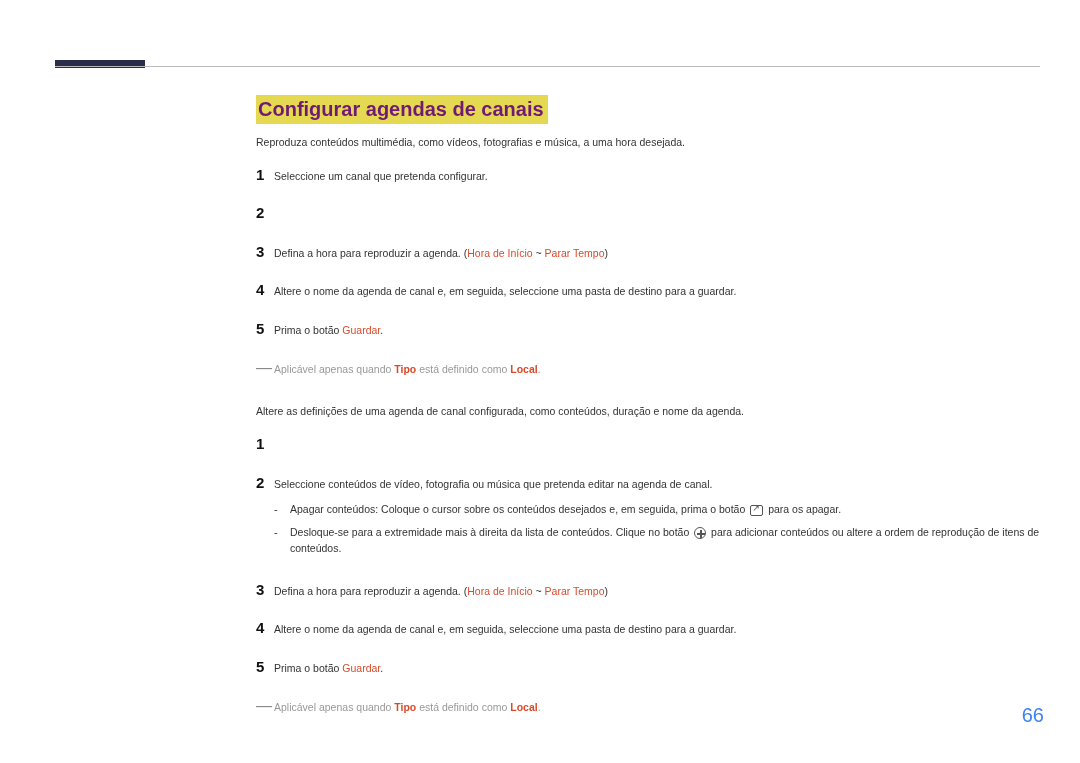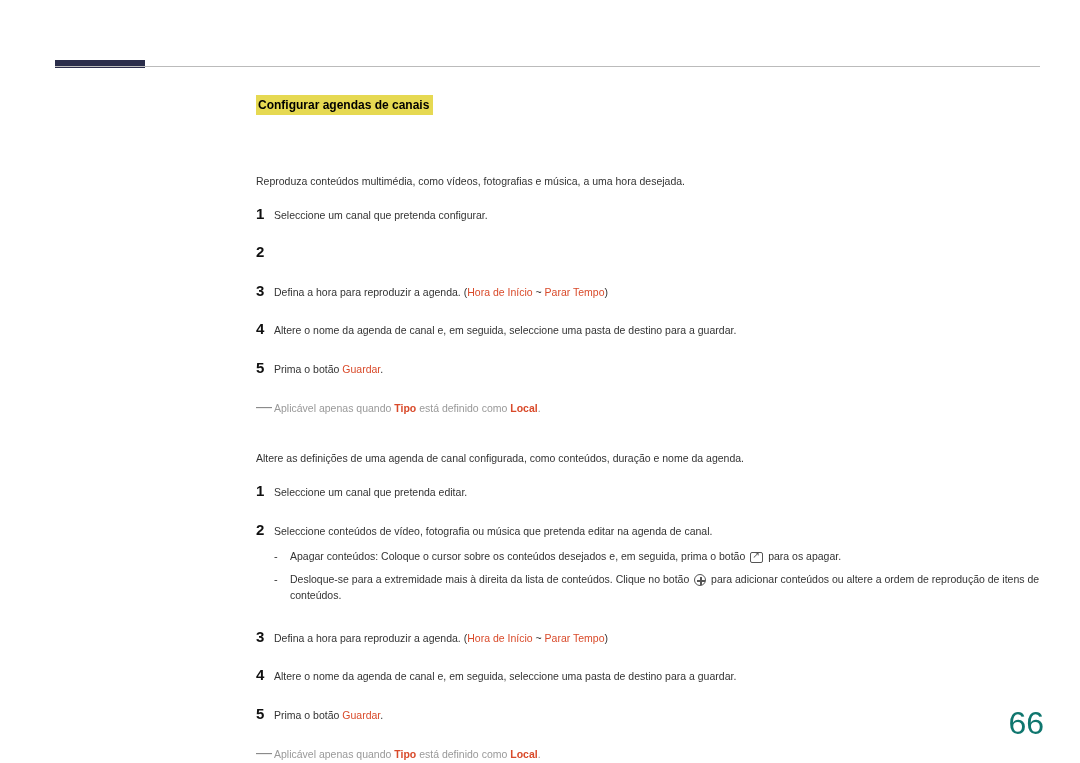--- a/index.html
+++ b/index.html
@@ -29,32 +29,31 @@
   }
   .content {
     position: absolute;
     top: 95px;
     left: 256px;
     right: 40px;
   }
   .heading {
     display: inline-block;
     background: #e6d952;
-    color: #000000;
+    color: #701a75;
     font-weight: bold;
-    font-size: 12px;
+    font-size: 20px;
     padding: 3px 4px 3px 2px;
-    margin-bottom: 27px;
+    margin-bottom: 11px;
   }
   .intro {
     font-size: 10.5px;
     color: #333;
     margin-bottom: 13px;
     line-height: 1.5;
-    margin-top: 32px;
   }
   .step {
     display: flex;
     align-items: baseline;
     margin-bottom: 16px;
     font-size: 10.5px;
     line-height: 1.5;
   }
   .step-num {
     font-size: 15px;
@@ -124,24 +123,24 @@
   }
   .icon-plus::before, .icon-plus::after {
     content: "";
     position: absolute;
     background: #555;
   }
   .icon-plus::before { top: 5px; left: 2px; width: 8px; height: 1.5px; }
   .icon-plus::after { top: 2px; left: 5px; width: 1.5px; height: 8px; }
   .page-num {
     position: absolute;
-    bottom: 21px;
+    bottom: 36px;
     right: 36px;
-    font-size: 32px;
-    color: #0f766e;
+    font-size: 20px;
+    color: #3b82f6;
     font-weight: 300;
   }
 </style>
 </head>
 <body>
 
 <div class="top-bar"></div>
 <div class="hr-line"></div>
 
 <div class="content">
@@ -178,21 +177,20 @@
     <div>
       <span>Aplicável apenas quando </span><span class="note-hl">Tipo</span><span> está definido como </span><span class="note-hl">Local</span><span>.</span>
     </div>
   </div>
 
   
   <div class="intro">Altere as definições de uma agenda de canal configurada, como conteúdos, duração e nome da agenda.</div>
 
   <div class="step">
     <div class="step-num">1</div>
-    <div class="step-body">Seleccione um canal que pretenda editar.</div>
   </div>
   <div class="step">
     <div class="step-num">2</div>
     <div class="step-body">
       <div>Seleccione conteúdos de vídeo, fotografia ou música que pretenda editar na agenda de canal.</div>
       <div class="sub-list">
         <div class="sub-item">
           <div class="sub-bullet">-</div>
           <div class="sub-body">
             <span>Apagar conteúdos: Coloque o cursor sobre os conteúdos desejados e, em seguida, prima o botão </span><span class="icon-inline">

